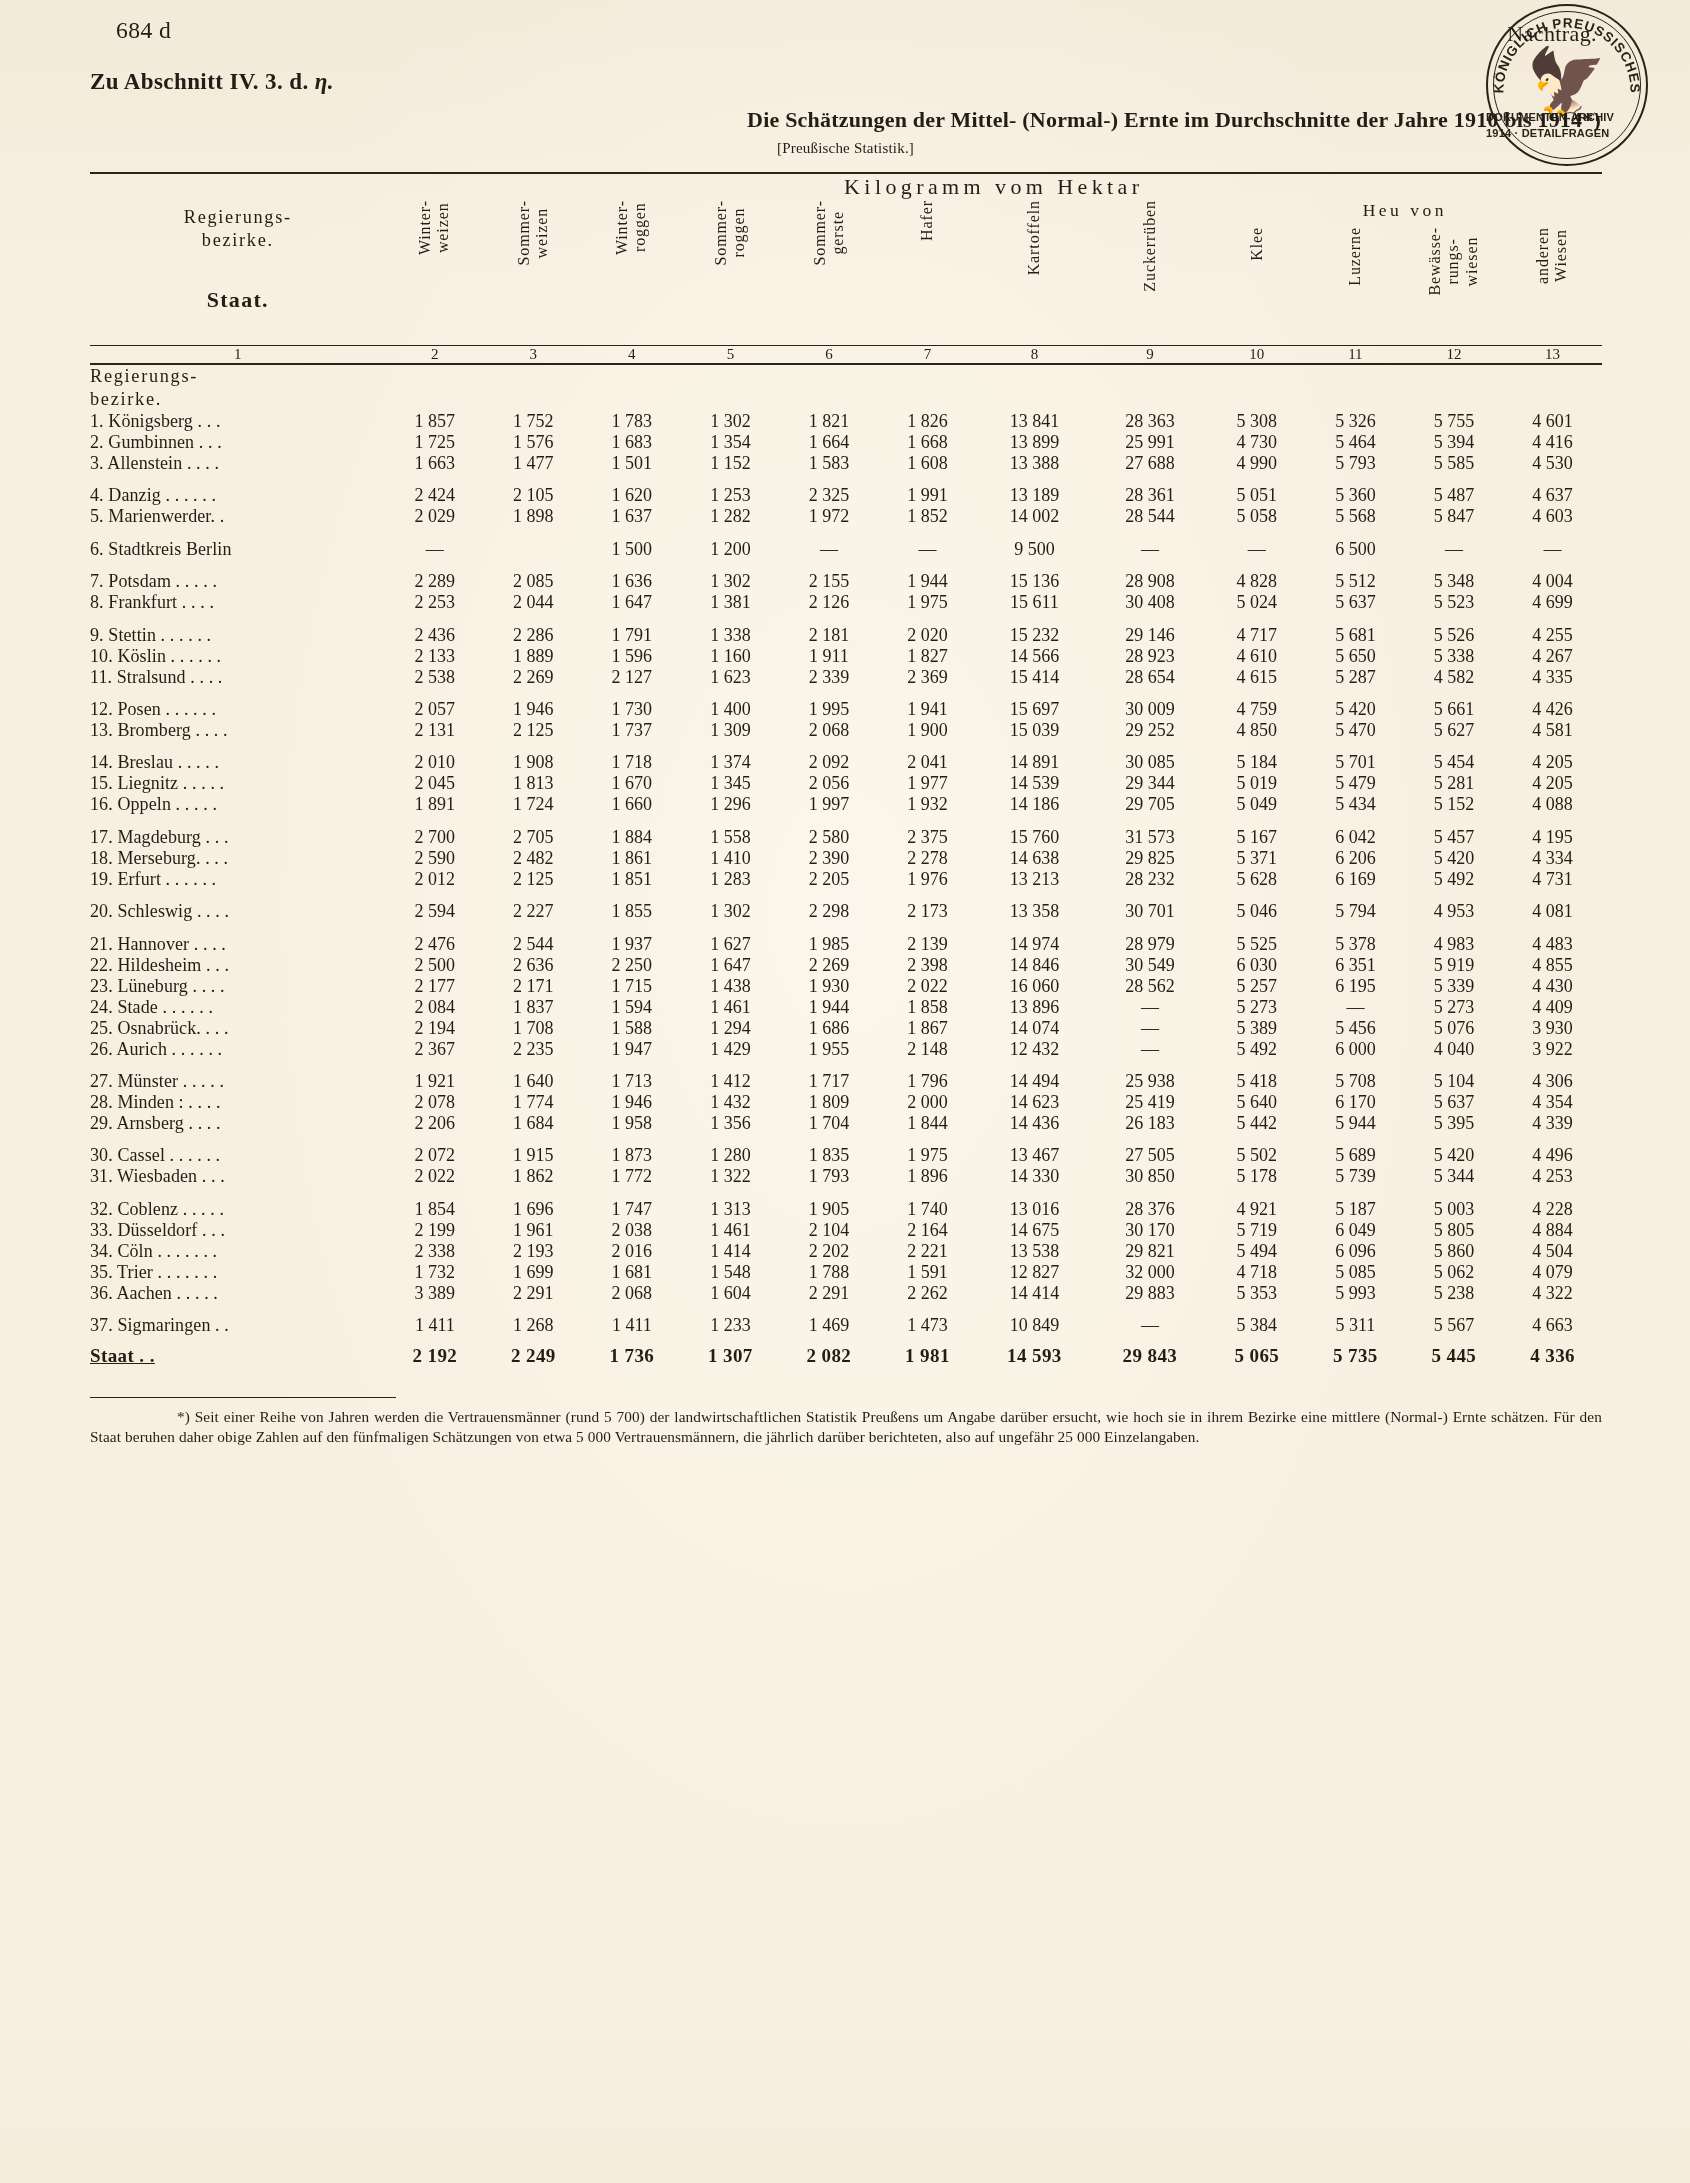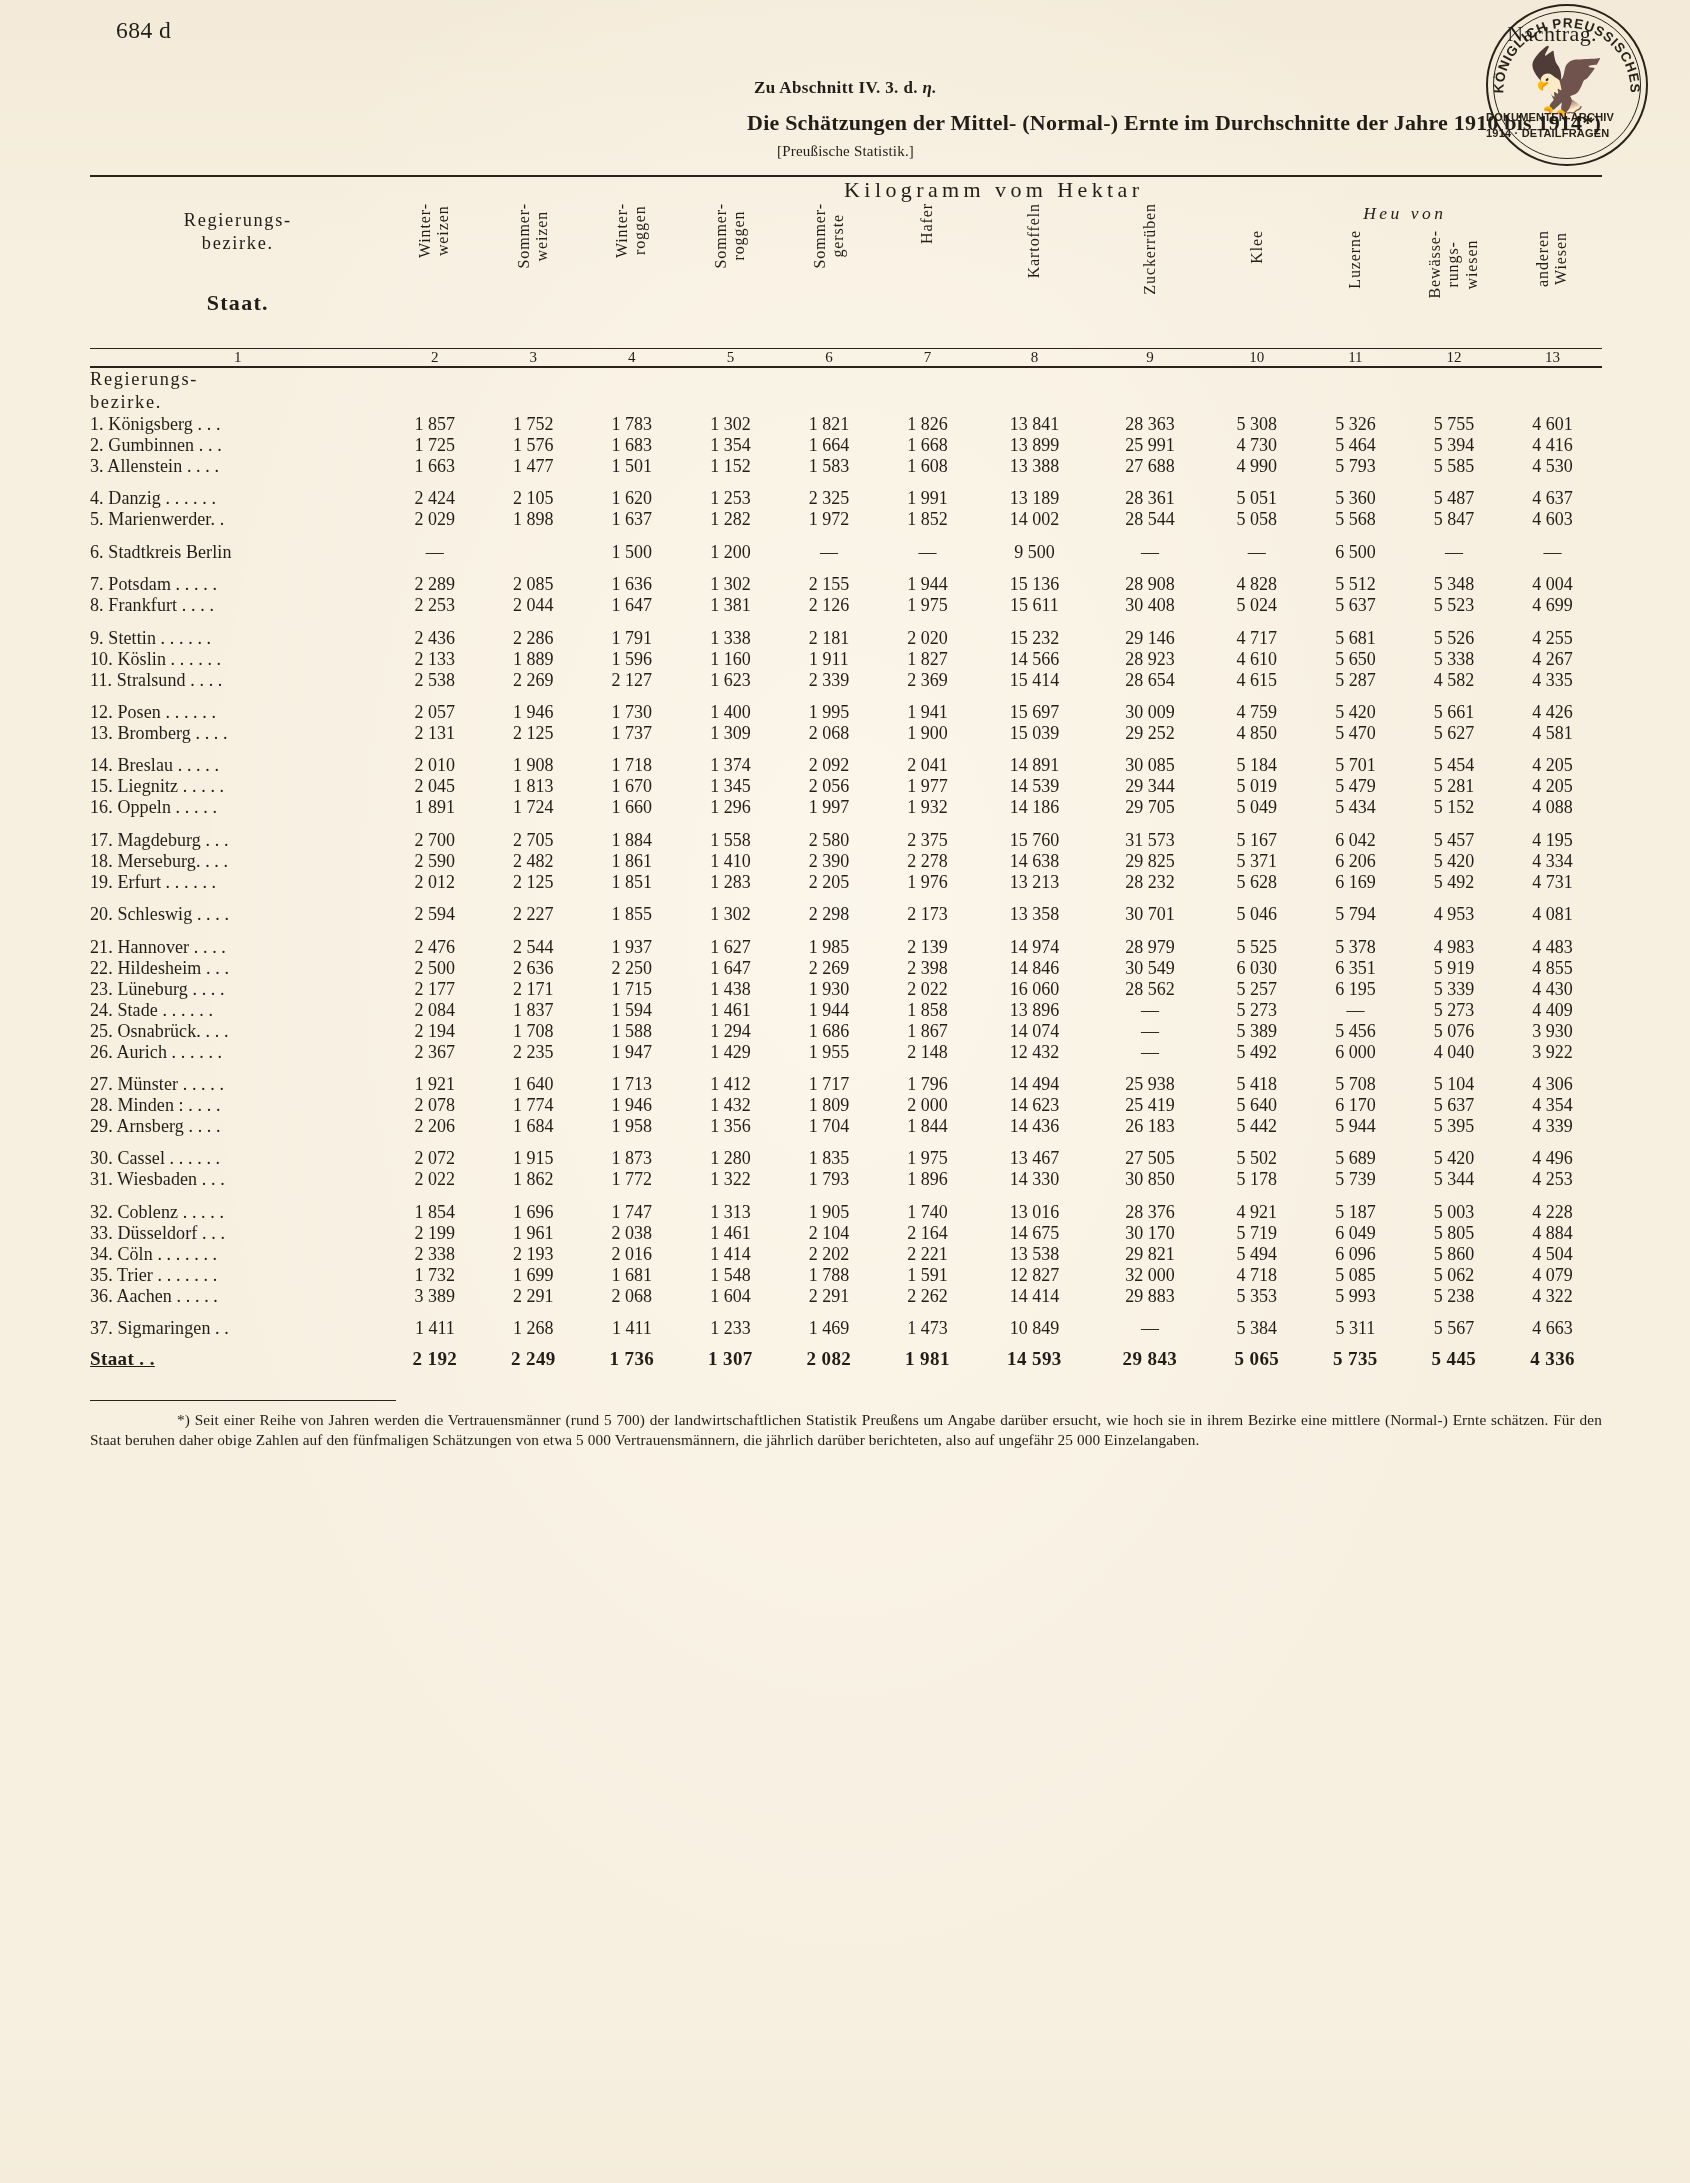--- a/index.html
+++ b/index.html
@@ -51,25 +51,25 @@
     position: absolute;
     left: 0; right: 4px;
     top: 21px;
     text-align: right;
     font-size: 22px;
     letter-spacing: 0.4px;
     margin-left: 26px;
   }
 
   .sub-head {
-    text-align: center;
-    font-size: 17px;
+    text-align: left;
+    font-size: 23px;
     font-weight: bold;
     letter-spacing: 0.4px;
-    margin-top: 26px;
+    margin-top: 17px;
   }
   .sub-head .ital {
     font-style: italic;
     font-weight: bold;
   }
   .main-head {
     text-align: right;
     font-size: 22px;
     font-weight: bold;
     letter-spacing: 0.2px;
@@ -169,21 +169,20 @@
     text-align: center;
     font-size: 22px;
     letter-spacing: 4.4px;
     padding: 9.6px 0 5.2px 0;
   }
   .hdr-heu {
     text-align: center;
     font-size: 17.5px;
     letter-spacing: 3.5px;
     padding: 6.1px 0 3.5px 0;
-    font-style: italic;
   }
   .vhead {
     height: 140px;
     text-align: center;
     vertical-align: bottom;
     padding-bottom: 5.2px;
   }
   .vhead span {
     display: inline-block;
     writing-mode: vertical-rl;

